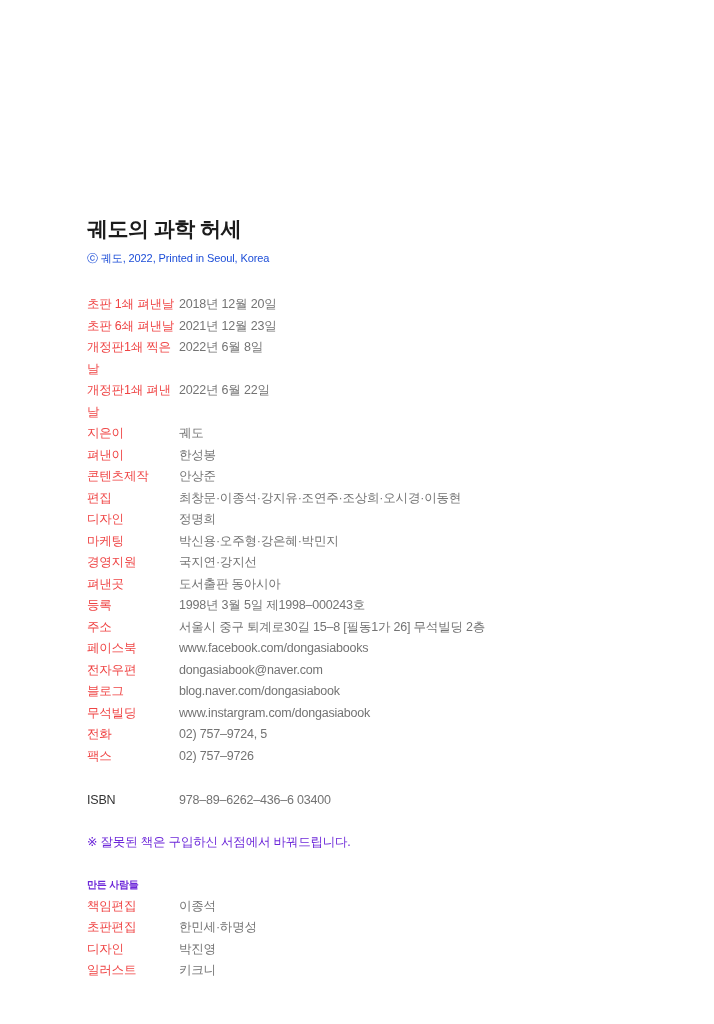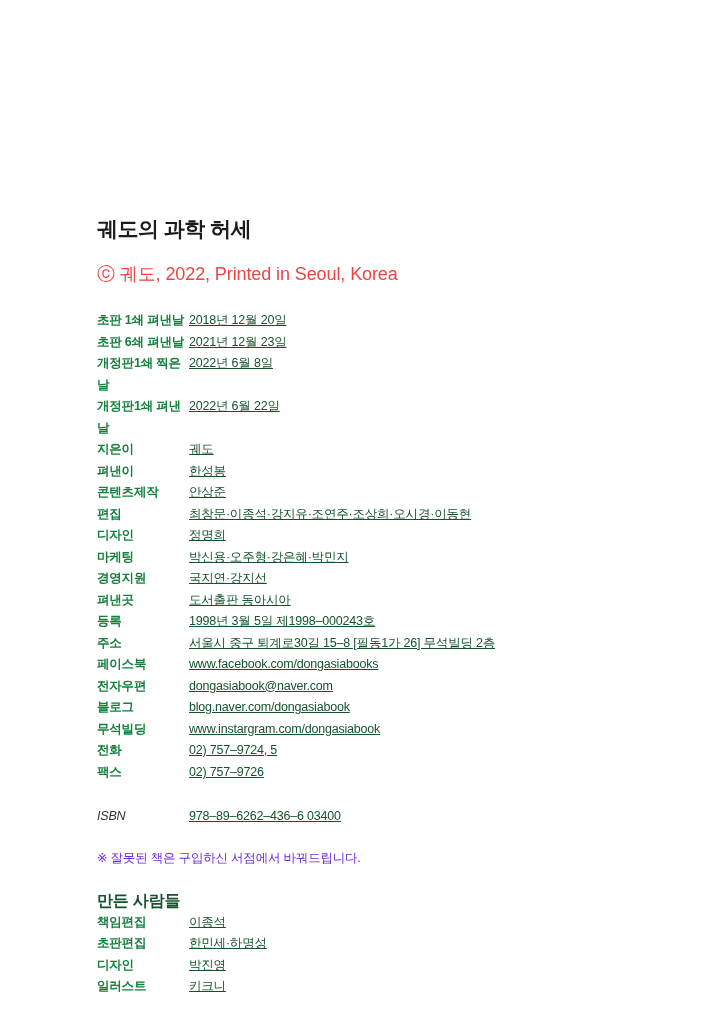--- a/index.html
+++ b/index.html
@@ -10,82 +10,80 @@
   }
   .page {
     position: relative;
     width: 714px;
     height: 1024px;
     background: #ffffff;
     overflow: hidden;
   }
   .content {
     position: absolute;
-    left: 97px;
+    left: 87px;
     top: 216px;
     width: 560px;
   }
   .title {
     margin: 0;
     font-size: 21px;
     line-height: 26px;
     font-weight: 700;
     letter-spacing: -0.5px;
     color: #1c1c1c;
   }
   .copyright {
-    margin-top: 24px;
-    font-size: 18px;
+    margin-top: 8px;
+    font-size: 11px;
     line-height: 17px;
-    color: #ef4444;
+    color: #1d4ed8;
     letter-spacing: -0.1px;
   }
   .rows {
     margin-top: 27px;
   }
   .row {
     display: flex;
     align-items: baseline;
     line-height: 21.5px;
     font-size: 12.5px;
     letter-spacing: -0.2px;
   }
   .row .label {
     flex: 0 0 92px;
-    font-weight: 700;
-    color: #15803d;
+    font-weight: 400;
+    color: #ef4444;
   }
   .row .value {
-    color: #14532d;
+    color: #737373;
     white-space: nowrap;
-    text-decoration: underline;
   }
   .isbn-block {
     margin-top: 23px;
   }
   .isbn-block .label {
     font-weight: 400;
     color: #333333;
-    font-style: italic;
   }
   .notice {
     margin-top: 20px;
     font-size: 12.5px;
     line-height: 21.5px;
     color: #6d28d9;
     letter-spacing: -0.2px;
   }
   .makers {
     margin-top: 21px;
   }
   .makers-heading {
-    font-size: 16px;
+    font-size: 10px;
     line-height: 21.5px;
     font-weight: 700;
-    color: #14532d;
+    color: #6d28d9;
     letter-spacing: -0.2px;
   }
 </style>
 </head>
 <body>
 
 <div class="page">
   <div class="content">
 
     <h1 class="title">궤도의 과학 허세</h1>

